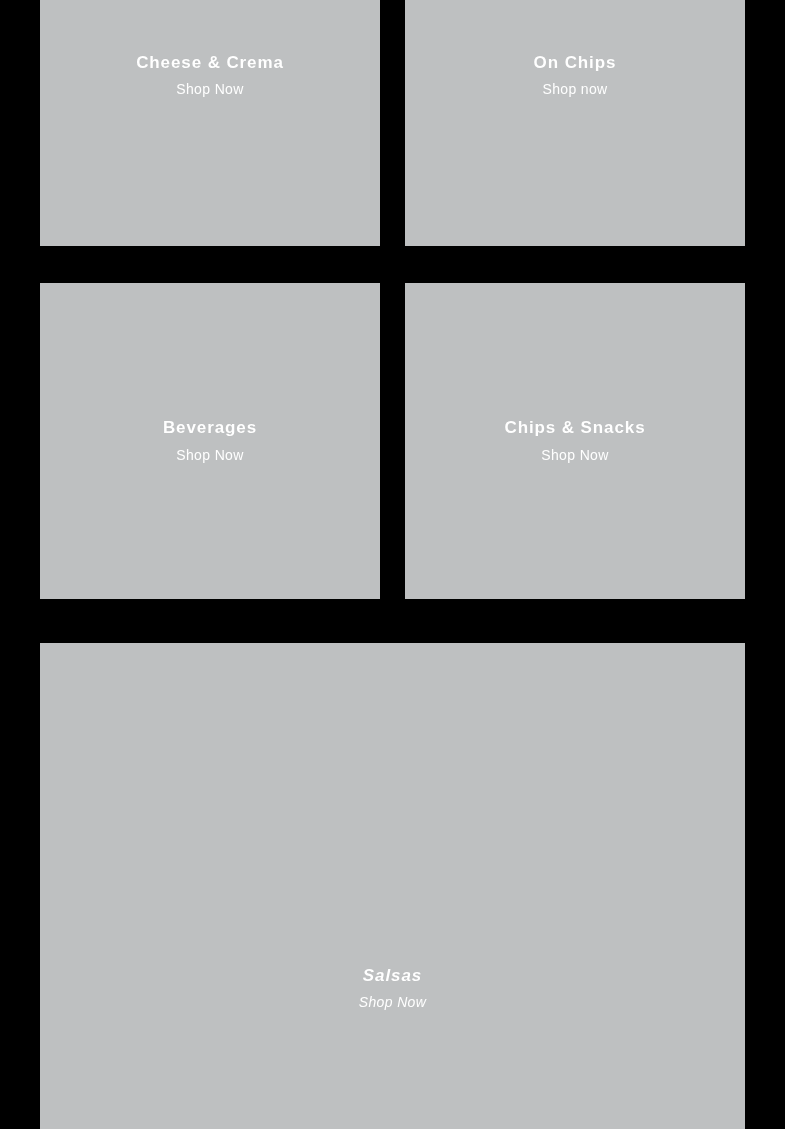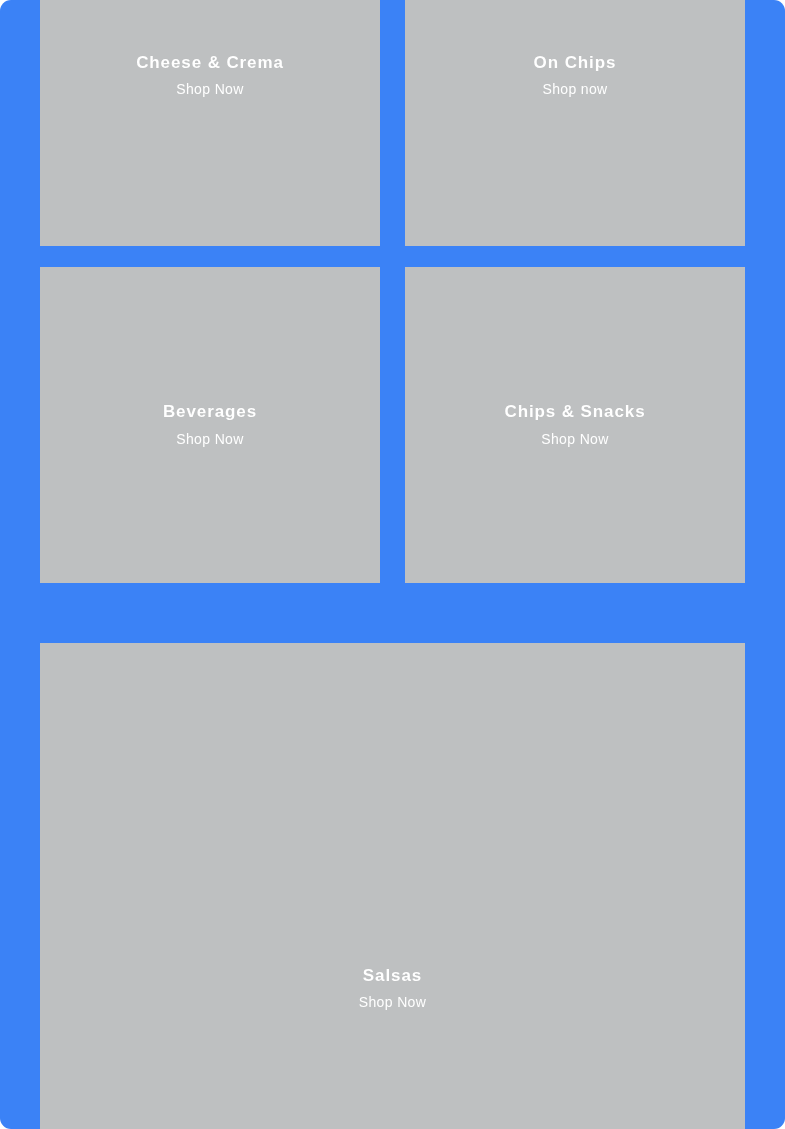--- a/index.html
+++ b/index.html
@@ -13,23 +13,22 @@
     height: 1129px;
     overflow: hidden;
     font-family: "Liberation Sans", "DejaVu Sans", sans-serif;
     -webkit-font-smoothing: antialiased;
   }
 
   #page {
     position: relative;
     width: 785px;
     height: 1129px;
-    background: #3b82f6;
+    background: #000000;
     overflow: hidden;
-    border-radius: 11px;
   }
 
   
   .card {
     position: absolute;
     background: #bec0c1;
     overflow: hidden;
     box-sizing: border-box;
     display: flex;
     flex-direction: column;
@@ -75,34 +74,35 @@
     height: 398px;          
     justify-content: flex-start;
   }
   .card.row1 .card-inner {
     padding-top: 205px;     
   }
   .card.row1 .card-cta { margin-top: 8px; }
 
   
   .card.row2 {
-    top: 267px;
+    top: 283px;
     height: 316px;
     justify-content: center;
   }
   .card.row2 .card-inner { padding-top: 0; }
   .card.row2 .card-title { margin-bottom: 8px; }
 
   
   .card.row3 {
     top: 643px;
     left: 40px;
     width: 705px;
     height: 486px;          
     justify-content: flex-start;
+    font-style: italic;
   }
   .card.row3 .card-inner {
     padding-top: 323px;     
   }
   .card.row3 .card-cta { margin-top: 8px; }
 
   
   .col-left  { left: 40px;  width: 340px; }
   .col-right { left: 405px; width: 340px; }
 </style>

